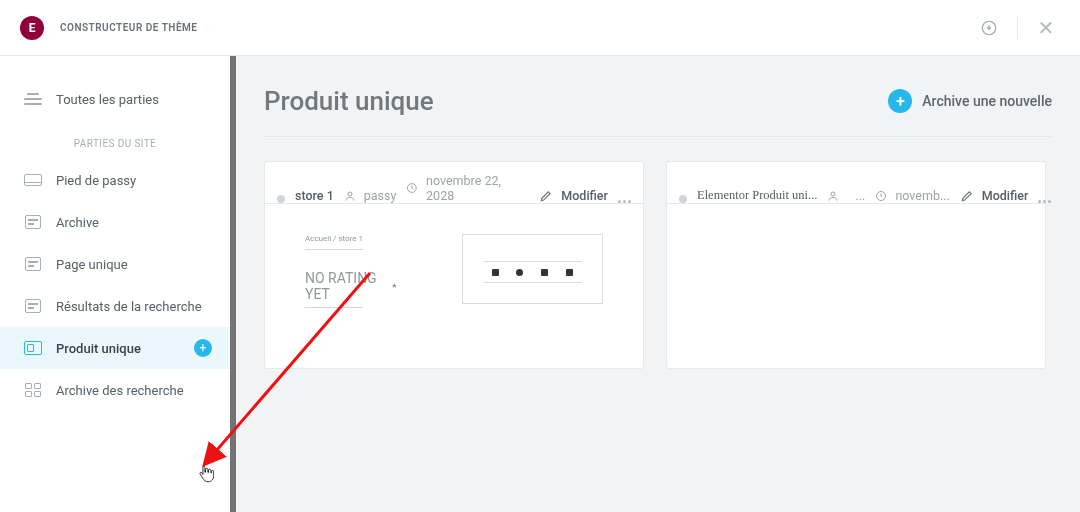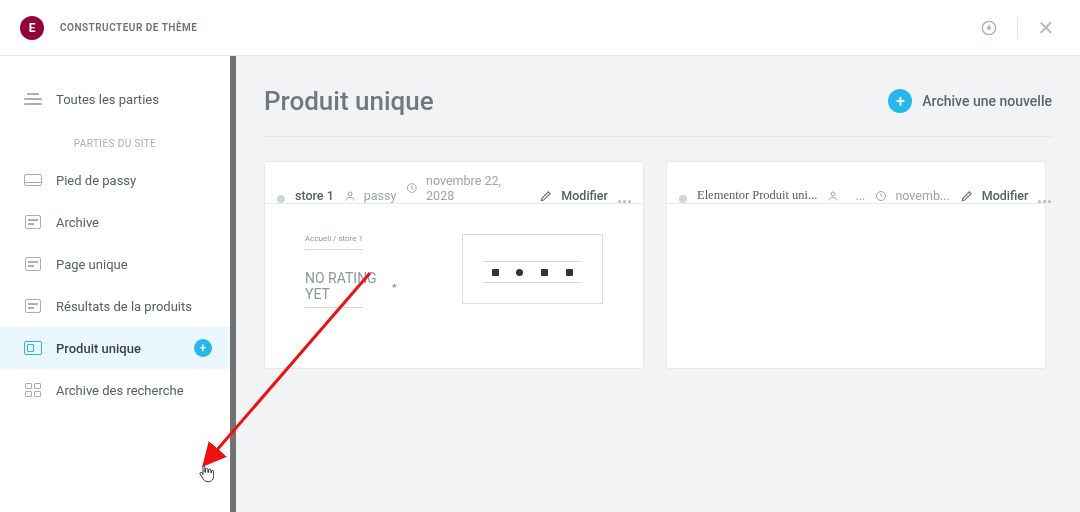--- a/index.html
+++ b/index.html
@@ -130,21 +130,21 @@
     <div class="side-item">
       <div class="side-icon">
           <div class="doc-icon"></div>
         </div>
       <span class="side-label">Page unique</span>
     </div>
     <div class="side-item">
       <div class="side-icon">
           <div class="doc-icon"></div>
         </div>
-      <span class="side-label">Résultats de la produits</span>
+      <span class="side-label">Résultats de la recherche</span>
     </div>
     <div class="side-item active">
       <div class="side-icon">
           <div class="prod-icon"></div>
         </div>
       <span class="side-label">Produit unique</span>
       <div class="add-mini">+</div>
     </div>
     <div class="side-item">
       <div class="side-icon">

